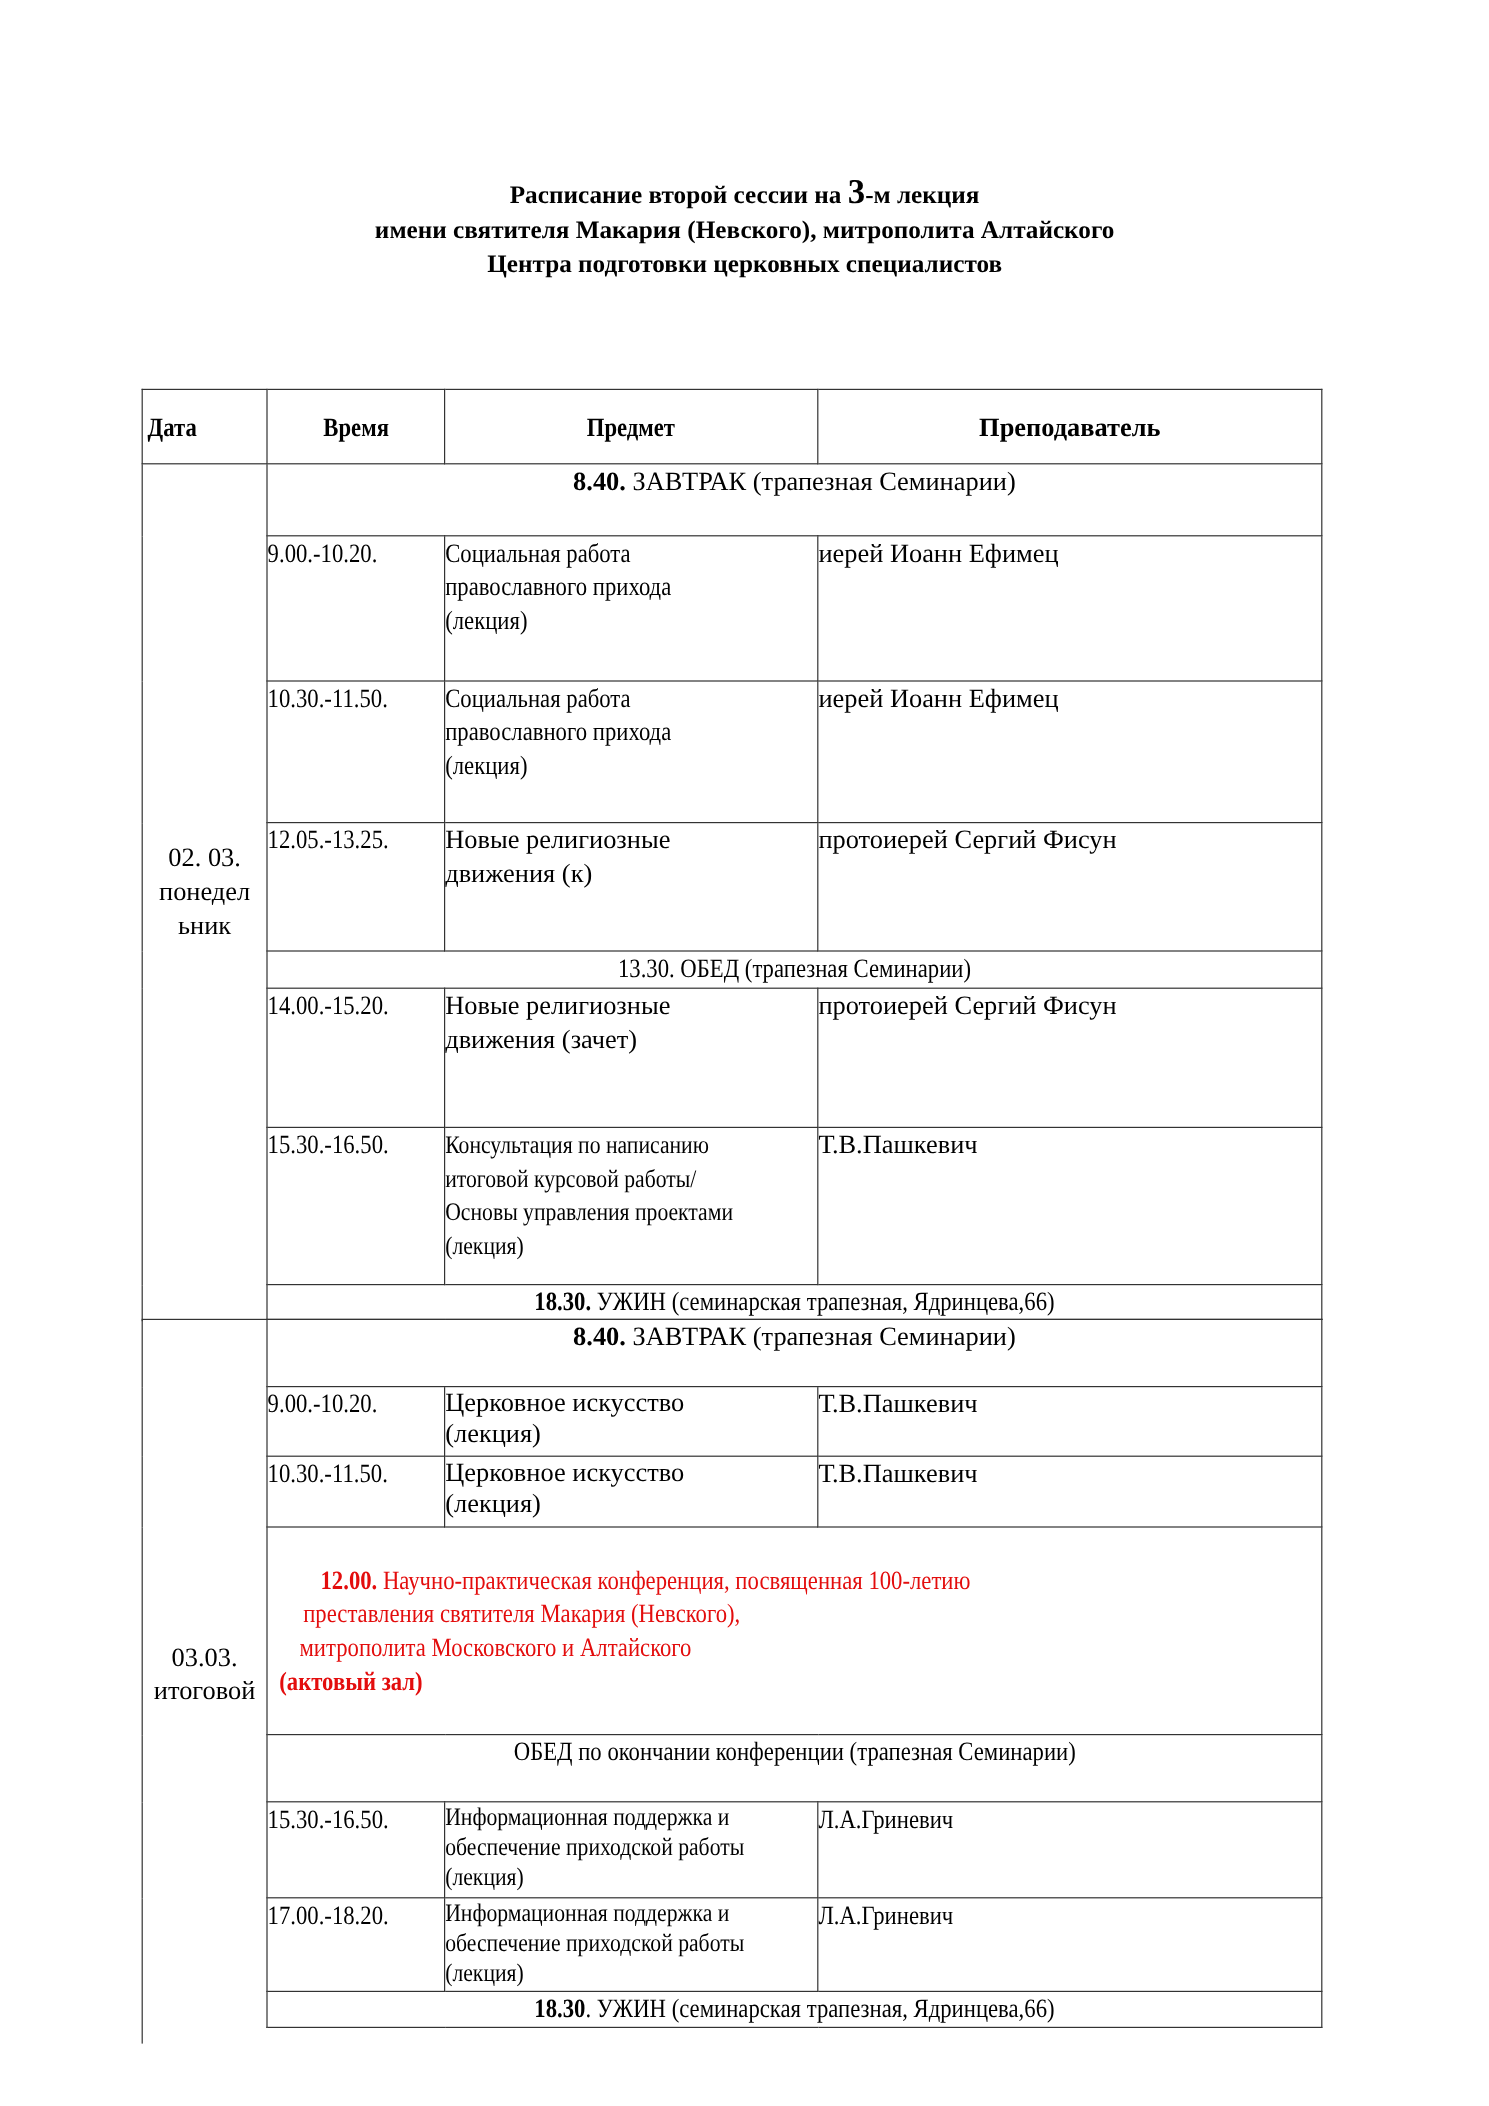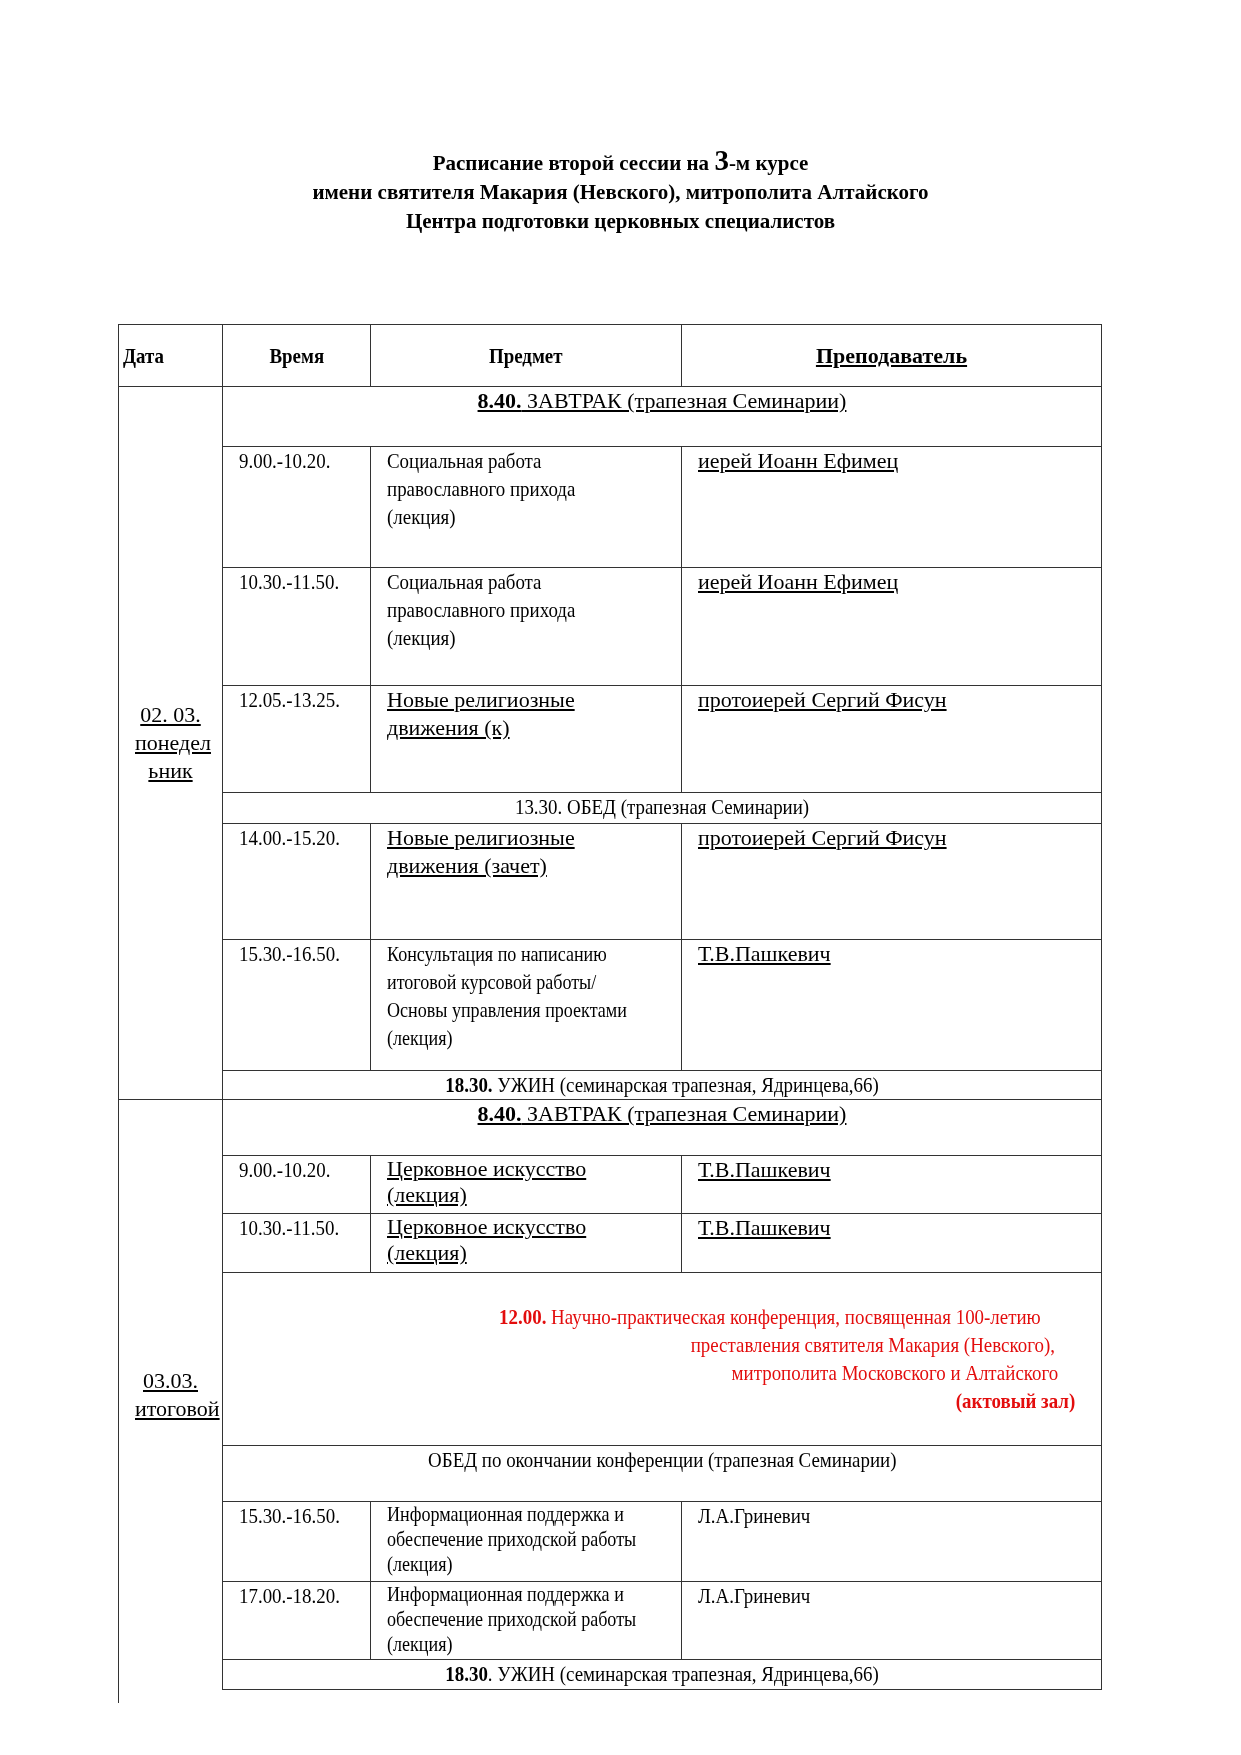--- a/index.html
+++ b/index.html
@@ -3,42 +3,42 @@
 <meta charset="utf-8">
 <style>
   html, body { margin:0; padding:0; background:#ffffff; }
   body { width:1241px; height:1755px; position:relative; overflow:hidden;
          font-family:"Liberation Serif", "DejaVu Serif", serif; color:#000; }
   .title { position:absolute; left:0; width:1241px; top:146px; text-align:center;
            font-weight:bold; font-size:21px; line-height:29px; }
   .title .big { font-size:29px; }
   .tbl { position:absolute; left:118px; top:324px; width:983px; border-collapse:collapse;
          table-layout:fixed; }
-  .tbl td { border:1.5px solid #333; vertical-align:top; padding:0 16px; font-size:22px;
-            line-height:28px;text-decoration:underline; }
+  .tbl td { border:1.5px solid #333; vertical-align:top; padding:0 0; font-size:22px;
+            line-height:28px; }
   .tbl col.c1 { width:104px; } .tbl col.c2 { width:148px; }
   .tbl col.c3 { width:311px; } .tbl col.c4 { width:420px; }
   .hdr td { font-weight:bold; vertical-align:middle; text-align:center; height:61px; }
   .hdr td.left { text-align:left; padding-left:4px; }
   .cond { display:inline-block; transform:scaleX(0.86); transform-origin:left top; white-space:nowrap; }
   .condc { display:inline-block; transform:scaleX(0.86); transform-origin:center top; white-space:nowrap; }
   .date { text-align:center; vertical-align:middle !important; }
   .meal { text-align:center; }
   .meal b { font-weight:bold; }
-  .red { color:#e30d0d; text-align:right; vertical-align:middle !important; line-height:29px; font-size:22px; }
+  .red { color:#e30d0d; text-align:left; vertical-align:middle !important; line-height:29px; font-size:22px; }
   .subj { font-size:22px;border-radius:17px; }
   .subj.small { font-size:21px; line-height:25px; }
   .lastdate { border-bottom:none !important; }
   .tail { position:absolute; left:118px; top:1690px; width:0; height:13px; border-left:1.5px solid #333; }
 </style>
 </head>
 <body>
 
 <div class="title">
-  <div><span>Расписание второй сессии на </span><span class="big">3</span><span>-м курсе</span></div>
+  <div><span>Расписание второй сессии на </span><span class="big">3</span><span>-м лекция</span></div>
   <div>имени святителя Макария (Невского), митрополита Алтайского</div>
   <div>Центра подготовки церковных специалистов</div>
 </div>
 
 <table class="tbl">
   <colgroup>
       <col class="c1">
       <col class="c2">
       <col class="c3">
       <col class="c4">

